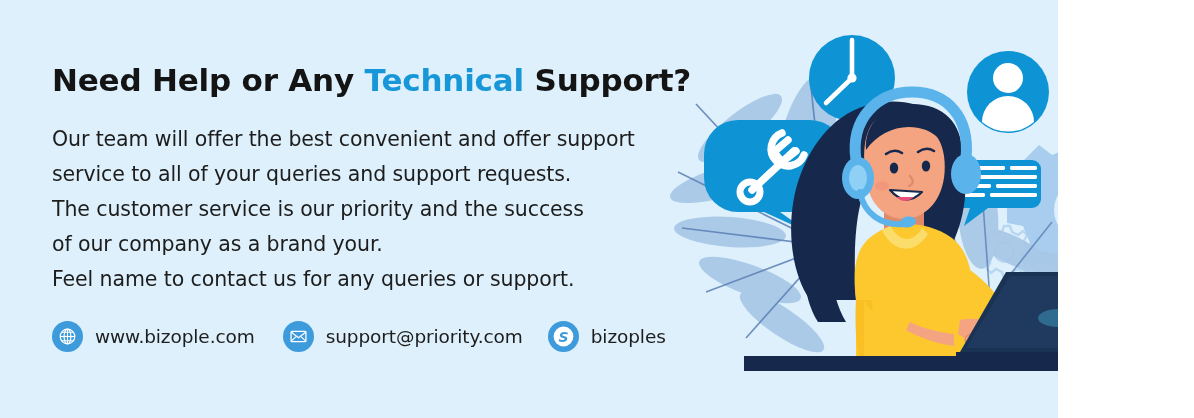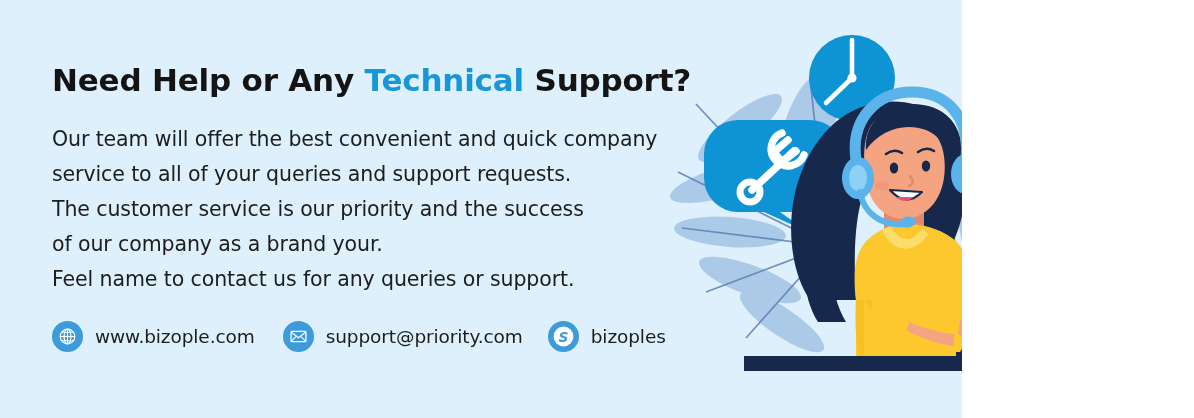--- a/index.html
+++ b/index.html
@@ -6,21 +6,21 @@
   html, body {
     margin: 0;
     padding: 0;
     background: #ffffff;
   }
   body {
     font-family: "DejaVu Sans", "Liberation Sans", sans-serif;
   }
   #banner {
     position: relative;
-    width: 962px;
+    width: 1058px;
     height: 418px;
     overflow: hidden;
     background: #ddf0fb;
   }
 
   
   .text-col {
     position: absolute;
     left: 52px;
     top: 0;
@@ -112,21 +112,21 @@
 </head>
 <body>
 
 <div id="banner">
 
   <div class="text-col">
 
     <h1 class="headline"><span>Need Help or Any </span><span class="accent">Technical</span><span> Support?</span></h1>
 
     <p class="body-copy">
-      <span class="line">Our team will offer the best convenient and quick company</span>
+      <span class="line">Our team will offer the best convenient and offer support</span>
       <span class="line">service to all of your queries and support requests.</span>
       <span class="line">The customer service is our priority and the success</span>
       <span class="line">of our company as a brand your.</span>
     </p>
 
     <p class="closing-copy">Feel name to contact us for any queries or support.</p>
 
     <div class="contact-row">
 
       <div class="contact-item">

